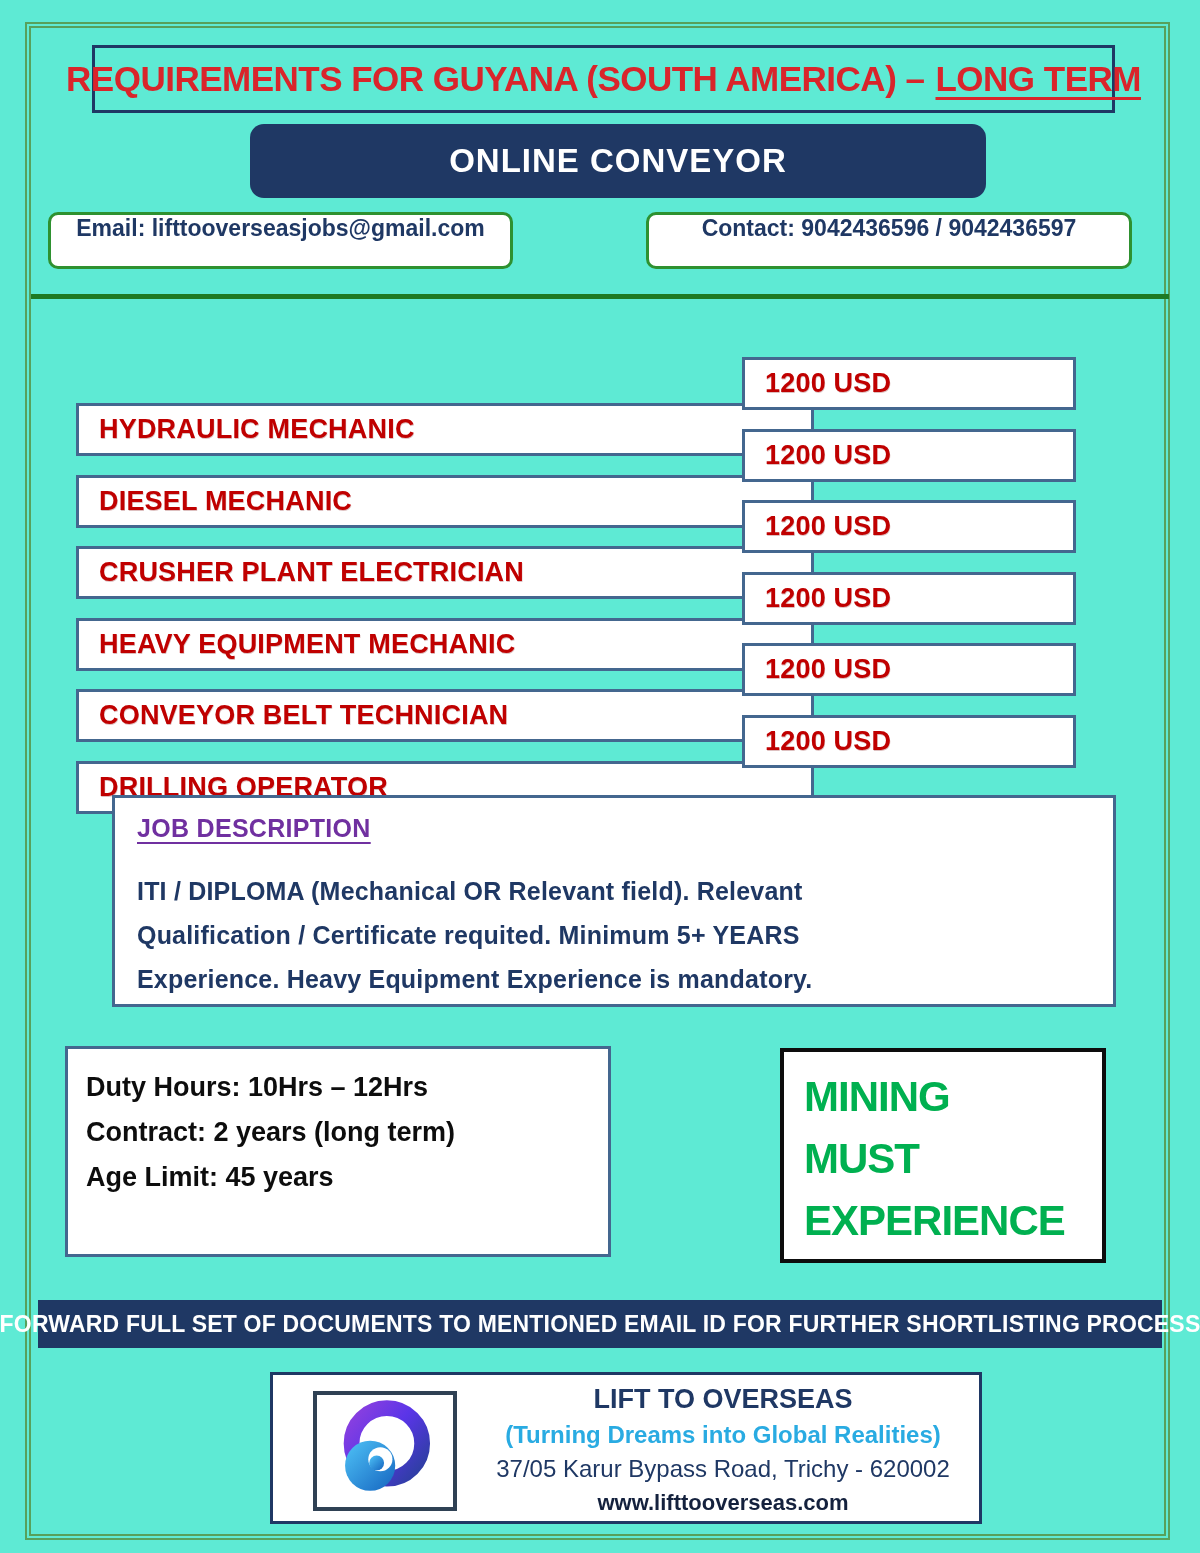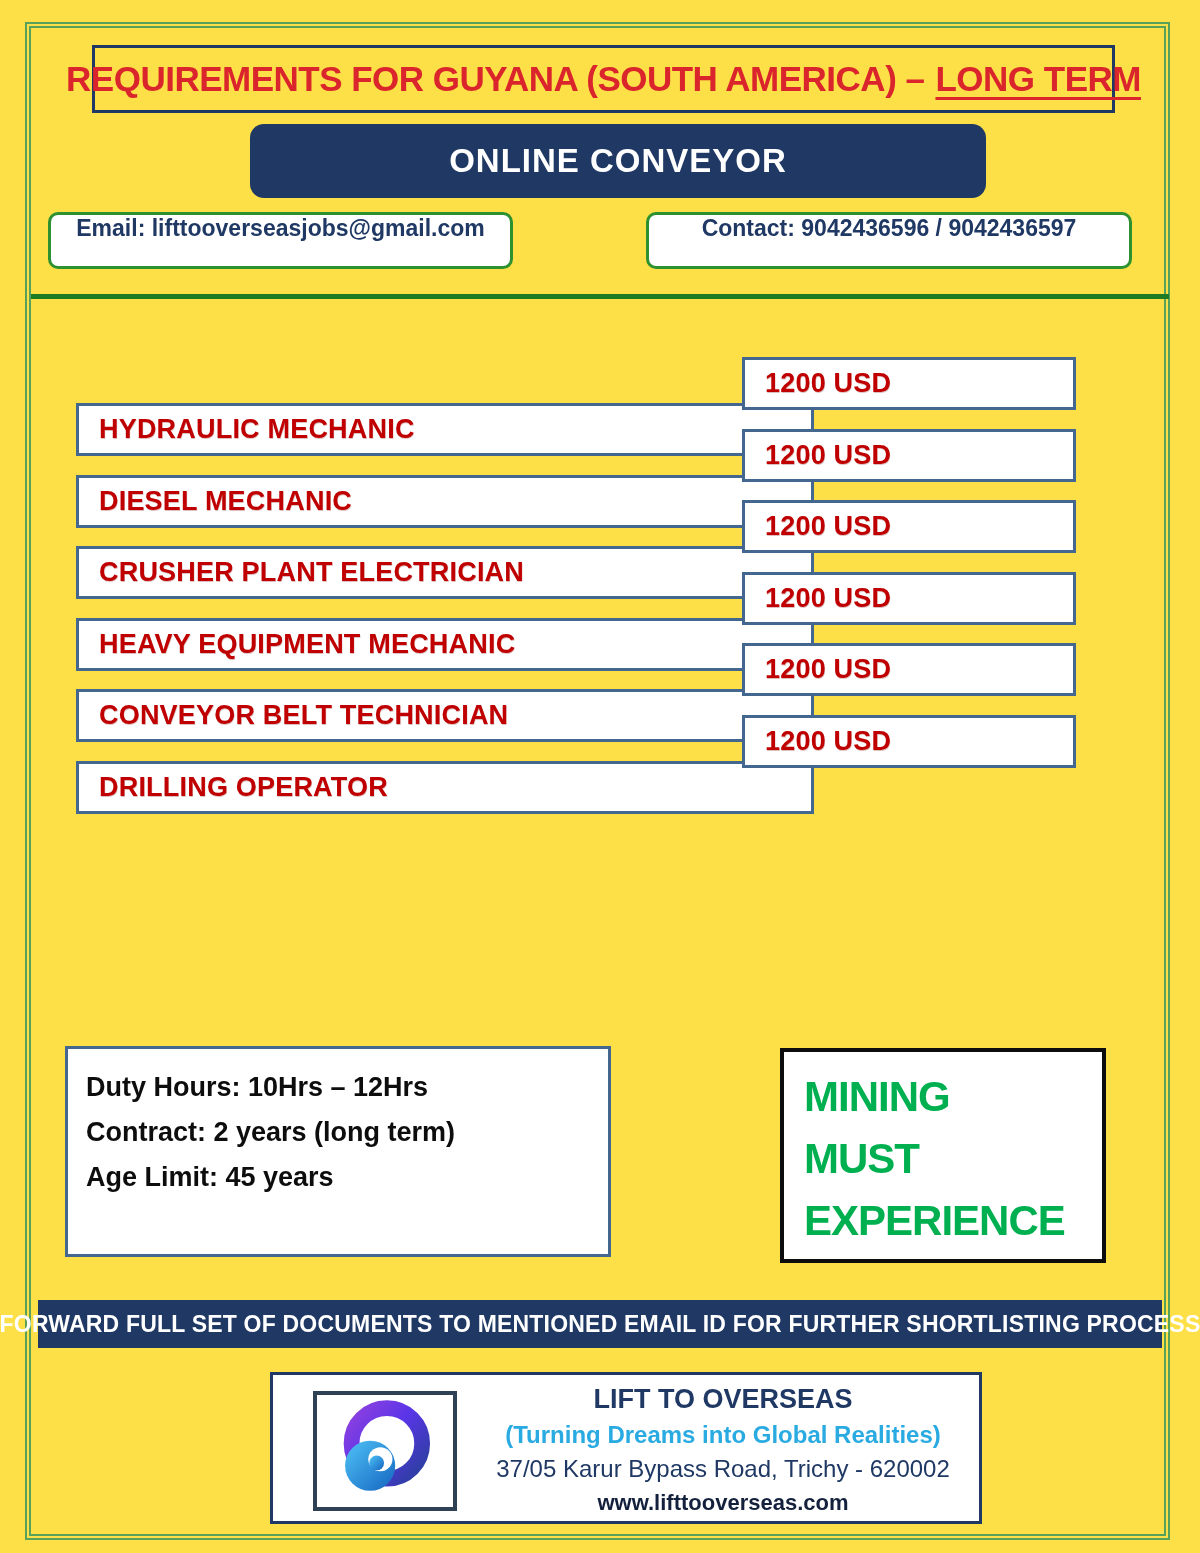--- a/index.html
+++ b/index.html
@@ -4,21 +4,21 @@
 <style>
   * { margin:0; padding:0; box-sizing:border-box; }
   body {
     font-family: "Liberation Sans", sans-serif;
     background:#ffffff;
     width:1200px;
   }
   #page {
     position:relative;
     width:1200px; height:1553px;
-    background:#fde047;
+    background:#5eead4;
     overflow:hidden;
   }
   .frame {
     position:absolute; left:25px; top:22px; width:1145px; height:1518px;
     border:6px double #57a15b;
   }
   
   .title-box {
     position:absolute; left:92px; top:45px; width:1023px; height:68px;
     border:3px solid #1F3864;
@@ -183,20 +183,28 @@
       <span>1200 USD</span>
     </div>
 
   <div class="job-name" style="top:715px">
       <span>DRILLING OPERATOR</span>
     </div>
   <div class="job-pay" style="top:715px">
       <span>1200 USD</span>
     </div>
 
+  <div class="jd-box">
+    <div class="jd-heading">JOB DESCRIPTION</div>
+    <div class="jd-body">
+      <div class="jd-line">ITI / DIPLOMA (Mechanical OR Relevant field). Relevant</div>
+      <div class="jd-line">Qualification / Certificate requited. Minimum 5+ YEARS</div>
+      <div class="jd-line">Experience. Heavy Equipment Experience is mandatory.</div>
+    </div>
+  </div>
 
   <div class="terms-box">
     <div class="terms-line">Duty Hours: 10Hrs – 12Hrs</div>
     <div class="terms-line">Contract: 2 years (long term)</div>
     <div class="terms-line">Age Limit: 45 years</div>
   </div>
 
   <div class="mining-box">
     <div class="mining-line">MINING</div>
     <div class="mining-line">MUST</div>

